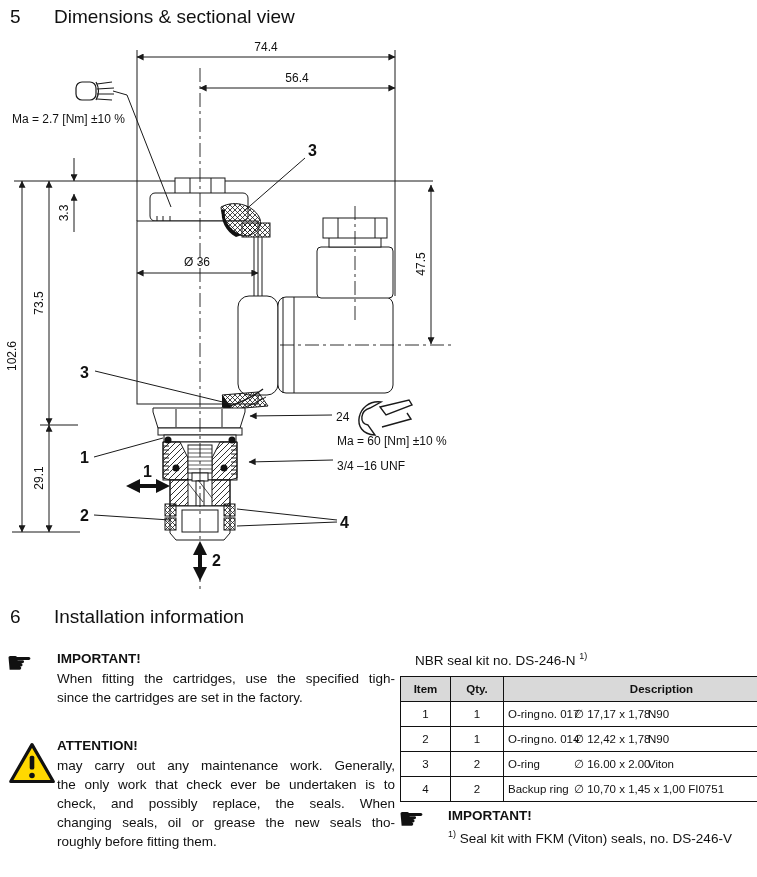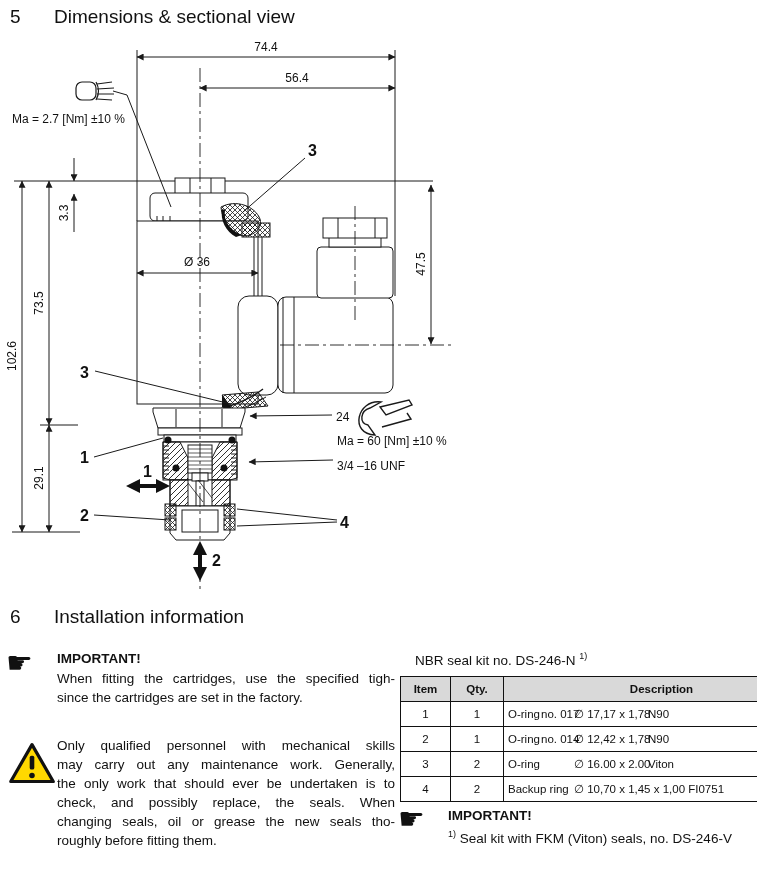--- a/index.html
+++ b/index.html
@@ -208,23 +208,23 @@
     <div class="jline">When fitting the cartridges, use the specified tigh-</div>
     <div class="jline last">since the cartridges are set in the factory.</div>
   </div>
 
   <svg style="position:absolute;left:8px;top:740px;" width="48" height="47" viewBox="0 0 52 47">
     <polygon points="26,3 49,43 3,43" fill="#ffd800" stroke="#111" stroke-width="3.5" stroke-linejoin="round"></polygon>
     <rect x="23.5" y="15" width="5" height="15" rx="2" fill="#111"></rect>
     <circle cx="26" cy="36.5" r="3" fill="#111"></circle>
   </svg>
   <div class="note" style="left:57px;top:736px;">
-    <div class="jline">Only qualified personnel with mechanical skills</div>
+    <div class="note-title">ATTENTION!</div>
     <div class="jline">may carry out any maintenance work. Generally,</div>
-    <div class="jline">the only work that should ever be undertaken is to</div>
+    <div class="jline">the only work that check ever be undertaken is to</div>
     <div class="jline">check, and possibly replace, the seals. When</div>
     <div class="jline">changing seals, oil or grease the new seals tho-</div>
     <div class="jline last">roughly before fitting them.</div>
   </div>
 
   <div class="tbl-caption" style="left:415px;top:651px;">
     <span>NBR seal kit no. DS-246-N</span>
     <sup>1)</sup>
   </div>
   <table class="kit" style="left:400px;top:676px;width:420px;">

